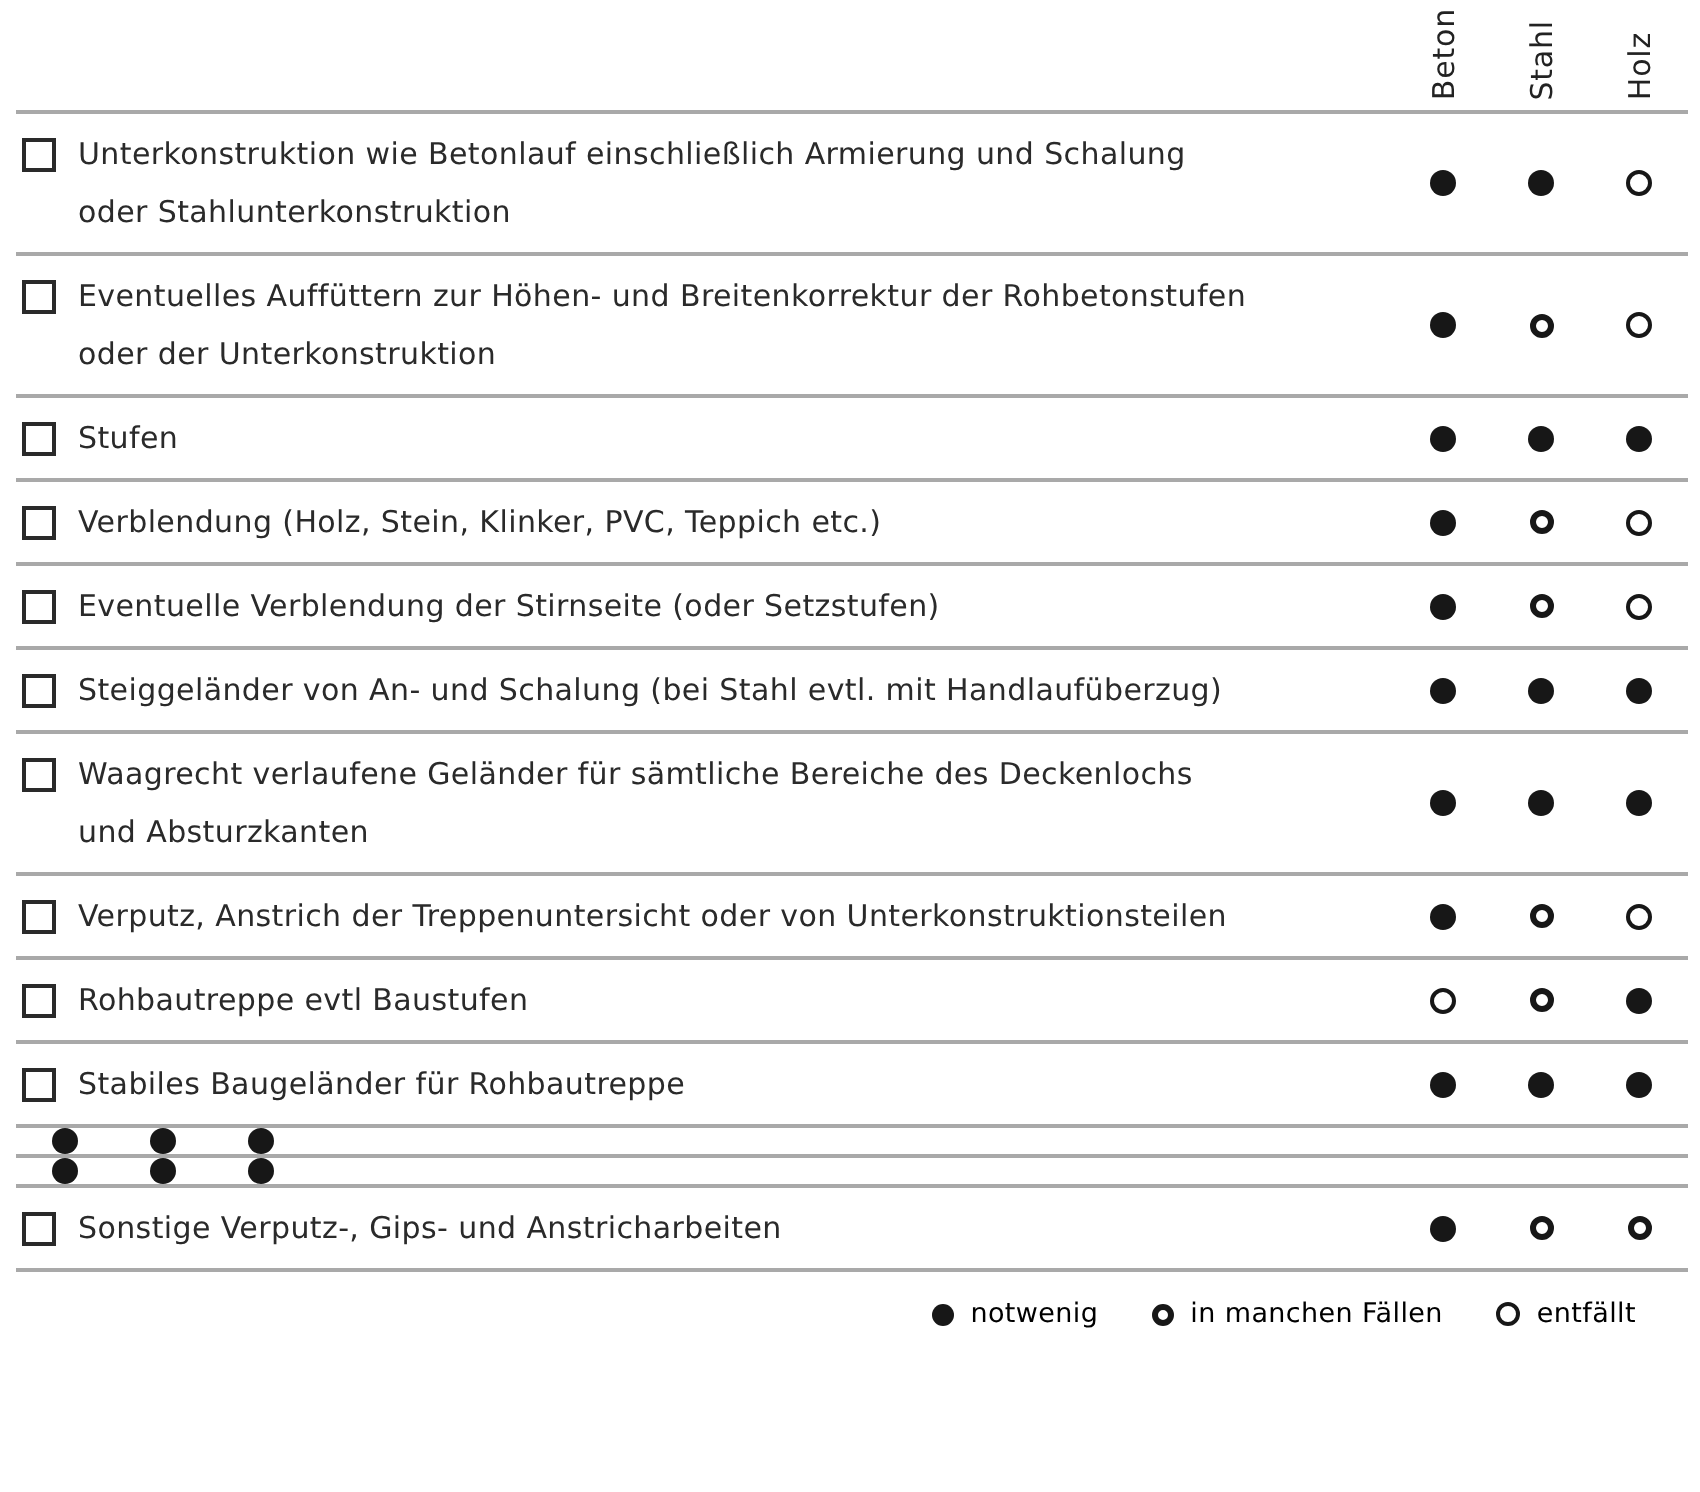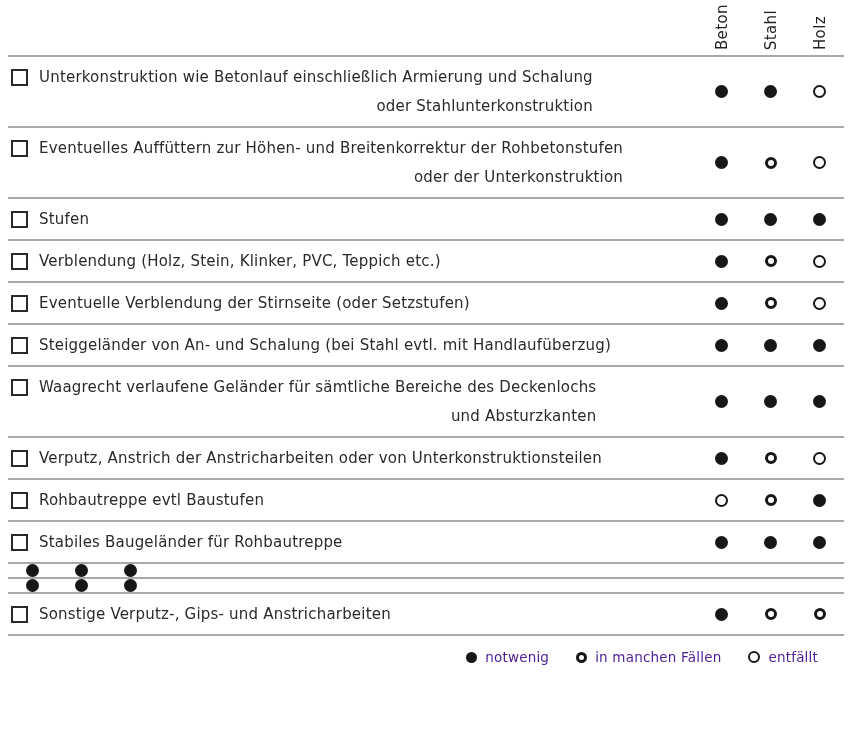--- a/index.html
+++ b/index.html
@@ -16,38 +16,38 @@
   .header-spacer { flex:1; }
   .col-heads { display:flex; }
   .col-head { width:49px; display:flex; justify-content:center; align-items:flex-end; padding-bottom:5px; }
   .col-label {
     writing-mode:vertical-rl; transform:rotate(180deg);
     font-size:15px; letter-spacing:0.4px; color:#222;
   }
 
   
   .row { display:flex; align-items:center; border-bottom:2px solid #a9a9a9; }
-  .row-main { flex:1; display:flex; padding:5.5px 0; min-width:0;text-align:right; }
+  .row-main { flex:1; display:flex; padding:5.5px 0; min-width:0; }
   .checkbox {
     width:13px; height:13px; border:2px solid #2a2a2a;
     margin:6px 11px 0 3px; flex-shrink:0; align-self:flex-start;
     background:#fff; cursor:pointer;
   }
   .row-label { font-size:15px; line-height:29px; letter-spacing:0.2px; white-space:pre-line; }
   .dots { display:flex; flex-shrink:0; }
   .dot-cell { width:49px; display:flex; justify-content:center; align-items:center; }
   .dot { border-radius:50%; }
   .dot--filled { width:13px; height:13px; background:#171717; }
   .dot--ring-bold { width:12px; height:12px; border:3.5px solid #171717; box-sizing:border-box; background:#fff; }
   .dot--ring-thin { width:13px; height:13px; border:2px solid #171717; box-sizing:border-box; background:#fff; }
 
   
   .legend { display:flex; justify-content:flex-end; align-items:center; gap:27px; padding:13px 26px 0 0; }
   .legend-item { display:flex; align-items:center; gap:8px; }
-  .legend-label { font-size:13.5px; letter-spacing:0.2px; color:#4c1d95; }
+  .legend-label { font-size:13.5px; letter-spacing:0.2px; color:#000000; }
   .sym { border-radius:50%; flex-shrink:0; }
   .sym--filled { width:11px; height:11px; background:#171717; }
   .sym--ring-bold { width:11px; height:11px; border:3px solid #171717; box-sizing:border-box; background:#fff; }
   .sym--ring-thin { width:12px; height:12px; border:2px solid #171717; box-sizing:border-box; background:#fff; }
 </style>
 </head>
 <body>
 
 <div class="sheet">
   <div class="header-row">
@@ -192,21 +192,21 @@
           </div>
       <div class="dot-cell">
             <span class="dot dot--filled"></span>
           </div>
     </div>
   </div>
 
   <div class="row">
     <div class="row-main">
       <span class="checkbox"></span>
-      <span class="row-label">Verputz, Anstrich der Anstricharbeiten oder von Unterkonstruktionsteilen</span>
+      <span class="row-label">Verputz, Anstrich der Treppenuntersicht oder von Unterkonstruktionsteilen</span>
     </div>
     <div class="dots">
       <div class="dot-cell">
             <span class="dot dot--filled"></span>
           </div>
       <div class="dot-cell">
             <span class="dot dot--ring-bold"></span>
           </div>
       <div class="dot-cell">
             <span class="dot dot--ring-thin"></span>

